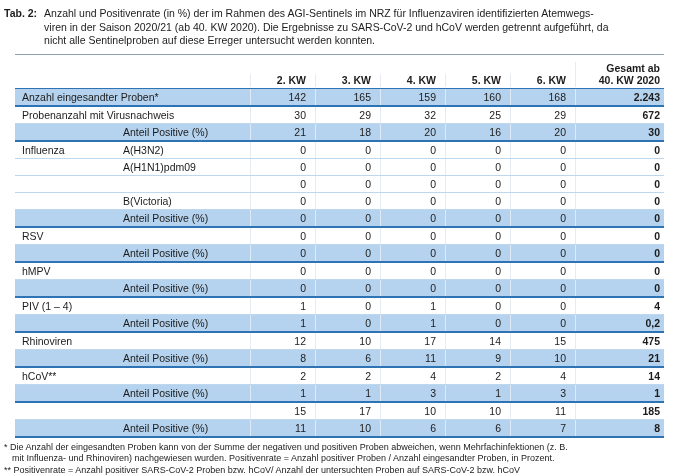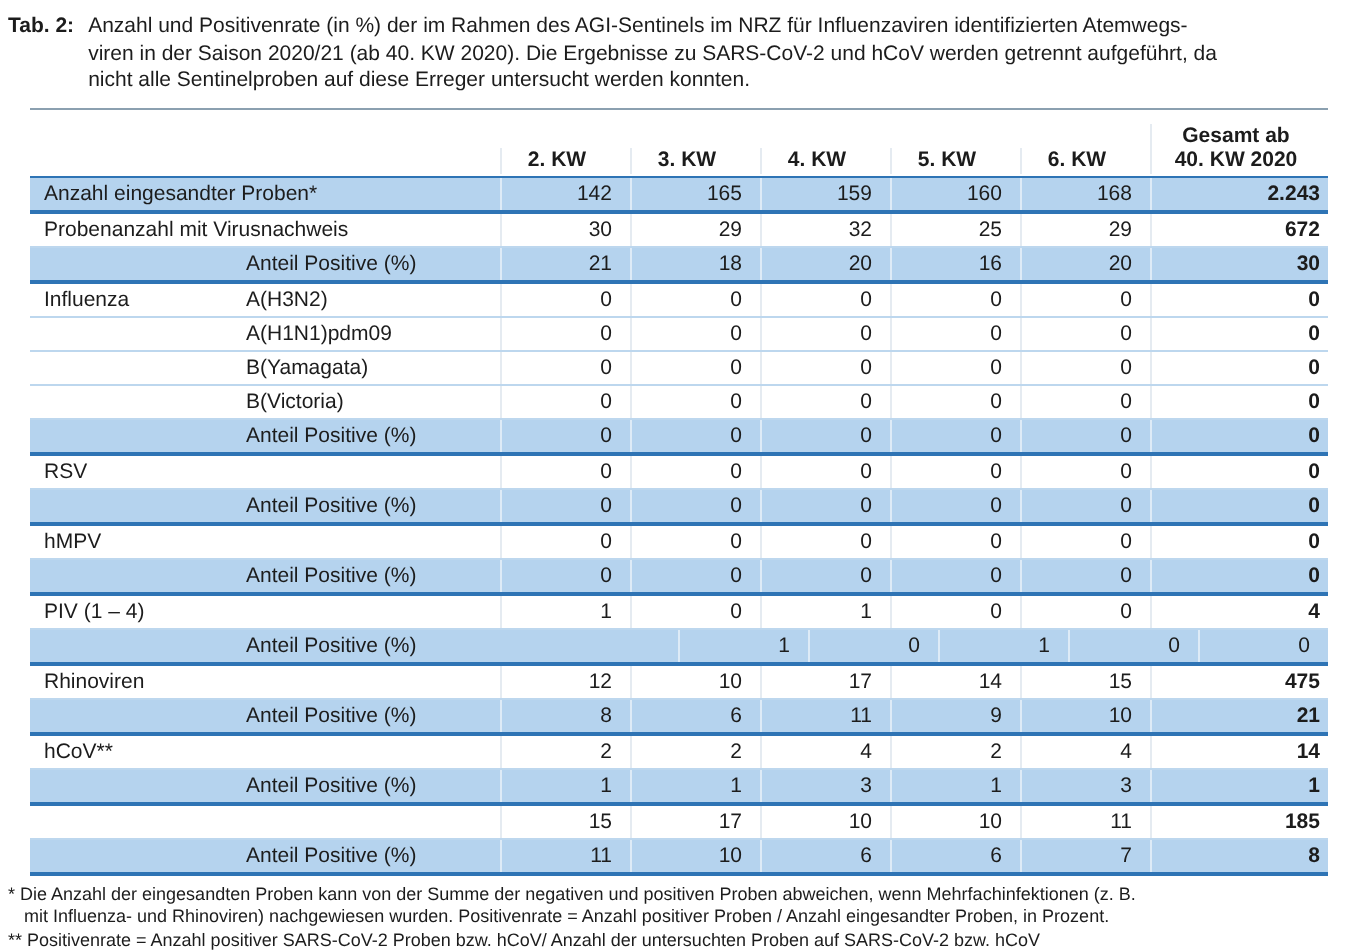--- a/index.html
+++ b/index.html
@@ -47,21 +47,21 @@
     text-align:right;
     padding-right:9px;
     box-sizing:border-box;
     border-left:1px solid rgba(110,145,180,0.18);
   }
   .num.gesamt {
     width:89px; flex:0 0 89px;
     font-weight:bold;
     padding-right:4px;
   }
-  .hcell { line-height:12px; padding-bottom:1px;text-align:center; }
+  .hcell { line-height:12px; padding-bottom:1px; }
   .hcell.gesamt { }
 
   .row {
     display:flex;
     height:16px;
     line-height:16px;
     font-size:10.5px;
     border-bottom:1px solid #bdd7ee;
     background:#ffffff;
   }
@@ -159,21 +159,20 @@
         <div class="num">0</div>
         <div class="num">0</div>
         <div class="num">0</div>
         <div class="num">0</div>
         <div class="num">0</div>
         <div class="num gesamt">0</div>
       </div>
       <div class="row">
         <div class="label-cell">
           <span class="plabel"></span>
-          <span class="slabel">B(Yamagata)</span>
         </div>
         <div class="num">0</div>
         <div class="num">0</div>
         <div class="num">0</div>
         <div class="num">0</div>
         <div class="num">0</div>
         <div class="num gesamt">0</div>
       </div>
       <div class="row">
         <div class="label-cell">
@@ -262,20 +261,21 @@
       <div class="row hl end">
         <div class="label-cell">
           <span class="plabel"></span>
           <span class="slabel">Anteil Positive (%)</span>
         </div>
         <div class="num">1</div>
         <div class="num">0</div>
         <div class="num">1</div>
         <div class="num">0</div>
         <div class="num">0</div>
+        <div class="num gesamt">0,2</div>
       </div>
       <div class="row">
         <div class="label-cell">
           <span class="plabel">Rhinoviren</span>
           <span class="slabel"></span>
         </div>
         <div class="num">12</div>
         <div class="num">10</div>
         <div class="num">17</div>
         <div class="num">14</div>

